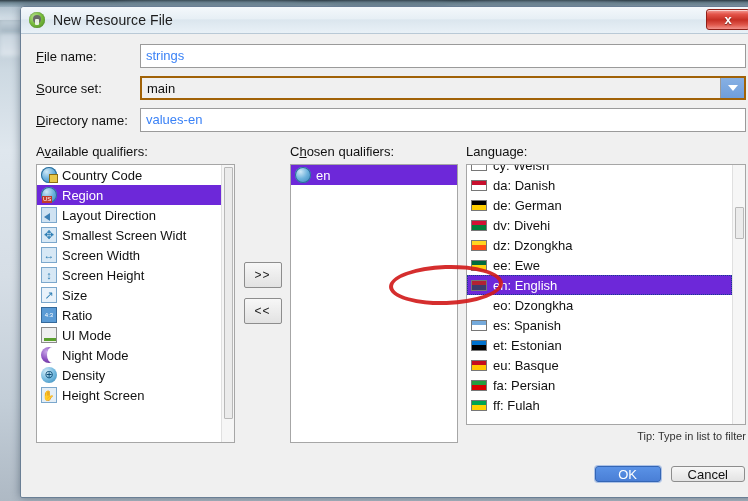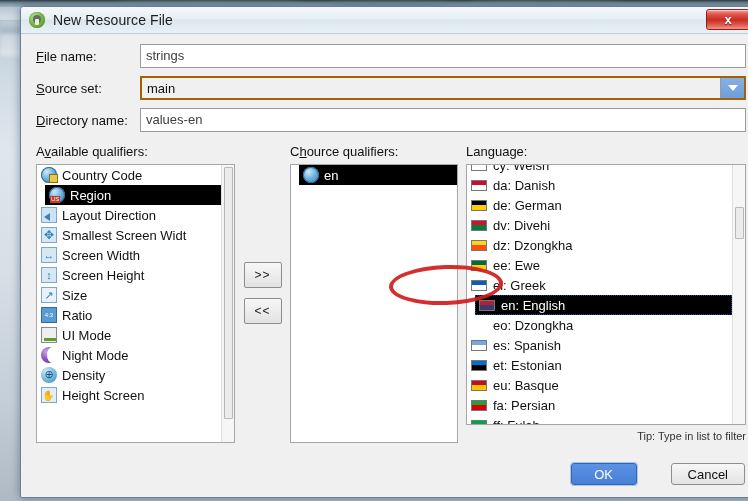--- a/index.html
+++ b/index.html
@@ -63,21 +63,21 @@
   }
 
   .body-area { flex:1; padding: 8px 9px 8px 9px; display:flex; flex-direction:column; }
 
   
   .form-row { display:flex; align-items:center; height: 28px; margin-bottom: 4px; }
   .form-label { width: 110px; flex:0 0 110px; font-size:13px; color:#111; padding-left:6px; }
   .form-label u { text-decoration: underline; }
   .text-input {
     flex:1; height: 24px; background:#fff; border:1px solid #9a9a9a;
-    font-size:13px; color:#404040; padding: 2px 5px; line-height: 20px;
+    font-size:13px; color:#3b82f6; padding: 2px 5px; line-height: 20px;
     display:flex; align-items:center;
   }
   .combo { flex:1; height:24px; display:flex; border:2px solid #a16207; background:#f0f0f0; }
   .combo-value { flex:1; font-size:13px; color:#111; padding: 2px 5px; display:flex; align-items:center;
      background:#f0f0f0; }
   .combo-arrow { width:24px; flex:0 0 24px; background: linear-gradient(180deg,#87b0e3,#6f9edb);
      border-left:1px solid #9a9a9a; display:flex; align-items:center; justify-content:center; cursor:pointer;}
   .combo-arrow i { display:block; width:0;height:0;border-left:5px solid transparent;border-right:5px solid transparent;border-top:6px solid #fff;}
 
   
@@ -87,43 +87,43 @@
   .col-mid-btns { width: 55px; flex:0 0 55px; display:flex; flex-direction:column;
      align-items:center; justify-content:flex-start; padding-top: 118px; gap: 10px; }
   .col-chosen { width: 168px; flex:0 0 168px; }
   .col-lang { flex:1; padding-left: 8px; }
   .panel-label { font-size:13px; color:#111; margin-bottom: 4px; height:16px; }
   .listbox { flex:1; background:#fff; border:1px solid #a6a6a6; position:relative; overflow:hidden; min-height:0; }
   .list-scroll { position:absolute; inset:0 13px 0 0; overflow:hidden; }
   .list-scroll.noscroll { right: 0; }
 
   .li { display:flex; align-items:center; height: 20px; padding-left:4px; font-size:13px; color:#111; white-space:nowrap; cursor:default;}
-  .li.sel { background:#000000; color:#fff;margin-left:8px; }
+  .li.sel { background:#6d28d9; color:#fff; }
   .li.sel.focusring { outline:1px dotted #14408c; outline-offset:-1px; }
   .li .ico { width:16px; height:16px; flex:0 0 16px; margin-right:5px; position:relative; }
   .li .flag { width:16px; height:11px; flex:0 0 16px; margin-right:6px; border:1px solid #777; }
   .li .flag.empty { border:none; background:transparent; }
 
   
   .vscroll { position:absolute; top:0; right:0; bottom:0; width:13px; background:#f6f6f6; border-left:1px solid #e0e0e0; cursor:pointer;}
   .vthumb { position:absolute; left:2px; width:9px; background:#ebebeb; border:1px solid #b8b8b8; border-radius:1px; }
 
   .arrow-btn {
     width: 38px; height: 26px; background: linear-gradient(180deg,#f7f7f7,#e2e2e2);
     border:1px solid #8d8d8d; border-radius:2px;
     font-size: 12px; color:#222; display:flex;align-items:center;justify-content:center; cursor:pointer;
     letter-spacing:1px;
   }
 
   .tip { text-align:right; font-size:11px; color:#333; padding-top:5px; height:18px; }
 
   .footer { height: 46px; flex:0 0 46px; display:flex; align-items:center; justify-content:flex-end;
      padding-right: 10px; gap: 10px; }
-  .btn { height: 22px; min-width: 66px; padding: 0 16px; border-radius:3px; font-size:13px;
-     display:flex;align-items:center;justify-content:center; cursor:pointer;margin-left:24px; }
+  .btn { height: 16px; min-width: 66px; padding: 0 16px; border-radius:3px; font-size:13px;
+     display:flex;align-items:center;justify-content:center; cursor:pointer; }
   .btn.primary { background: linear-gradient(180deg,#5a92e6,#4a7fd6); border:1px solid #3566b5; color:#fff;
      box-shadow: 0 0 0 1px rgba(90,140,220,.45); }
   .btn.secondary { background: linear-gradient(180deg,#f7f7f7,#e3e3e3); border:1px solid #8d8d8d; color:#111; }
 
   
   .ico.globe { border-radius:50%; background: radial-gradient(circle at 35% 30%, #cfe8f7 0%, #6fb3dd 45%, #2f7fb5 100%);
      box-shadow: inset 0 0 0 1px #2a6d9b; }
   .ico.globe.badge::after { content:""; position:absolute; right:-1px; bottom:0; width:7px;height:7px;background:#e8c84a;border:1px solid #8a6d12;}
   .ico.globe.green { background: radial-gradient(circle at 35% 30%, #d7f0c7 0%, #7cc04a 45%, #3f8a1c 100%); box-shadow: inset 0 0 0 1px #2f6d14;}
   .ico.globe.us::after { content:"US"; position:absolute; left:1px; bottom:0px; font-size:6px; line-height:7px;
@@ -261,21 +261,21 @@
           </div>
         </div>
       </div>
 
       <div class="col col-mid-btns">
         <div class="arrow-btn">&gt;&gt;</div>
         <div class="arrow-btn">&lt;&lt;</div>
       </div>
 
       <div class="col col-chosen">
-        <div class="panel-label"><span>C</span><u>h</u><span>ource qualifiers:</span></div>
+        <div class="panel-label"><span>C</span><u>h</u><span>osen qualifiers:</span></div>
         <div class="listbox">
           <div class="list-scroll noscroll" id="chosenList">
               <div class="li sel">
                 <span class="ico globe"></span>
                 <span>en</span>
               </div>
             </div>
         </div>
       </div>
 
@@ -299,24 +299,20 @@
                 <span class="flag" style="background: linear-gradient(rgb(210, 16, 52) 0px, rgb(210, 16, 52) 45%, rgb(0, 126, 58) 45%, rgb(0, 126, 58) 100%);"></span>
                 <span>dv: Divehi</span>
               </div>
               <div class="li">
                 <span class="flag" style="background: linear-gradient(rgb(255, 213, 32) 0px, rgb(255, 213, 32) 45%, rgb(255, 78, 18) 45%, rgb(255, 78, 18) 100%);"></span>
                 <span>dz: Dzongkha</span>
               </div>
               <div class="li">
                 <span class="flag" style="background: linear-gradient(rgb(0, 107, 63) 0px, rgb(0, 107, 63) 45%, rgb(252, 210, 15) 45%, rgb(252, 210, 15) 100%);"></span>
                 <span>ee: Ewe</span>
-              </div>
-              <div class="li">
-                <span class="flag" style="background: linear-gradient(rgb(13, 94, 175) 0px, rgb(13, 94, 175) 45%, rgb(255, 255, 255) 45%, rgb(255, 255, 255) 100%);"></span>
-                <span>el: Greek</span>
               </div>
               <div class="li sel focusring">
                 <span class="flag" style="background: linear-gradient(rgb(178, 34, 52) 0px, rgb(178, 34, 52) 45%, rgb(60, 59, 110) 45%, rgb(60, 59, 110) 100%);"></span>
                 <span>en: English</span>
               </div>
               <div class="li">
                 <span class="flag empty"></span>
                 <span>eo: Dzongkha</span>
               </div>
               <div class="li">

